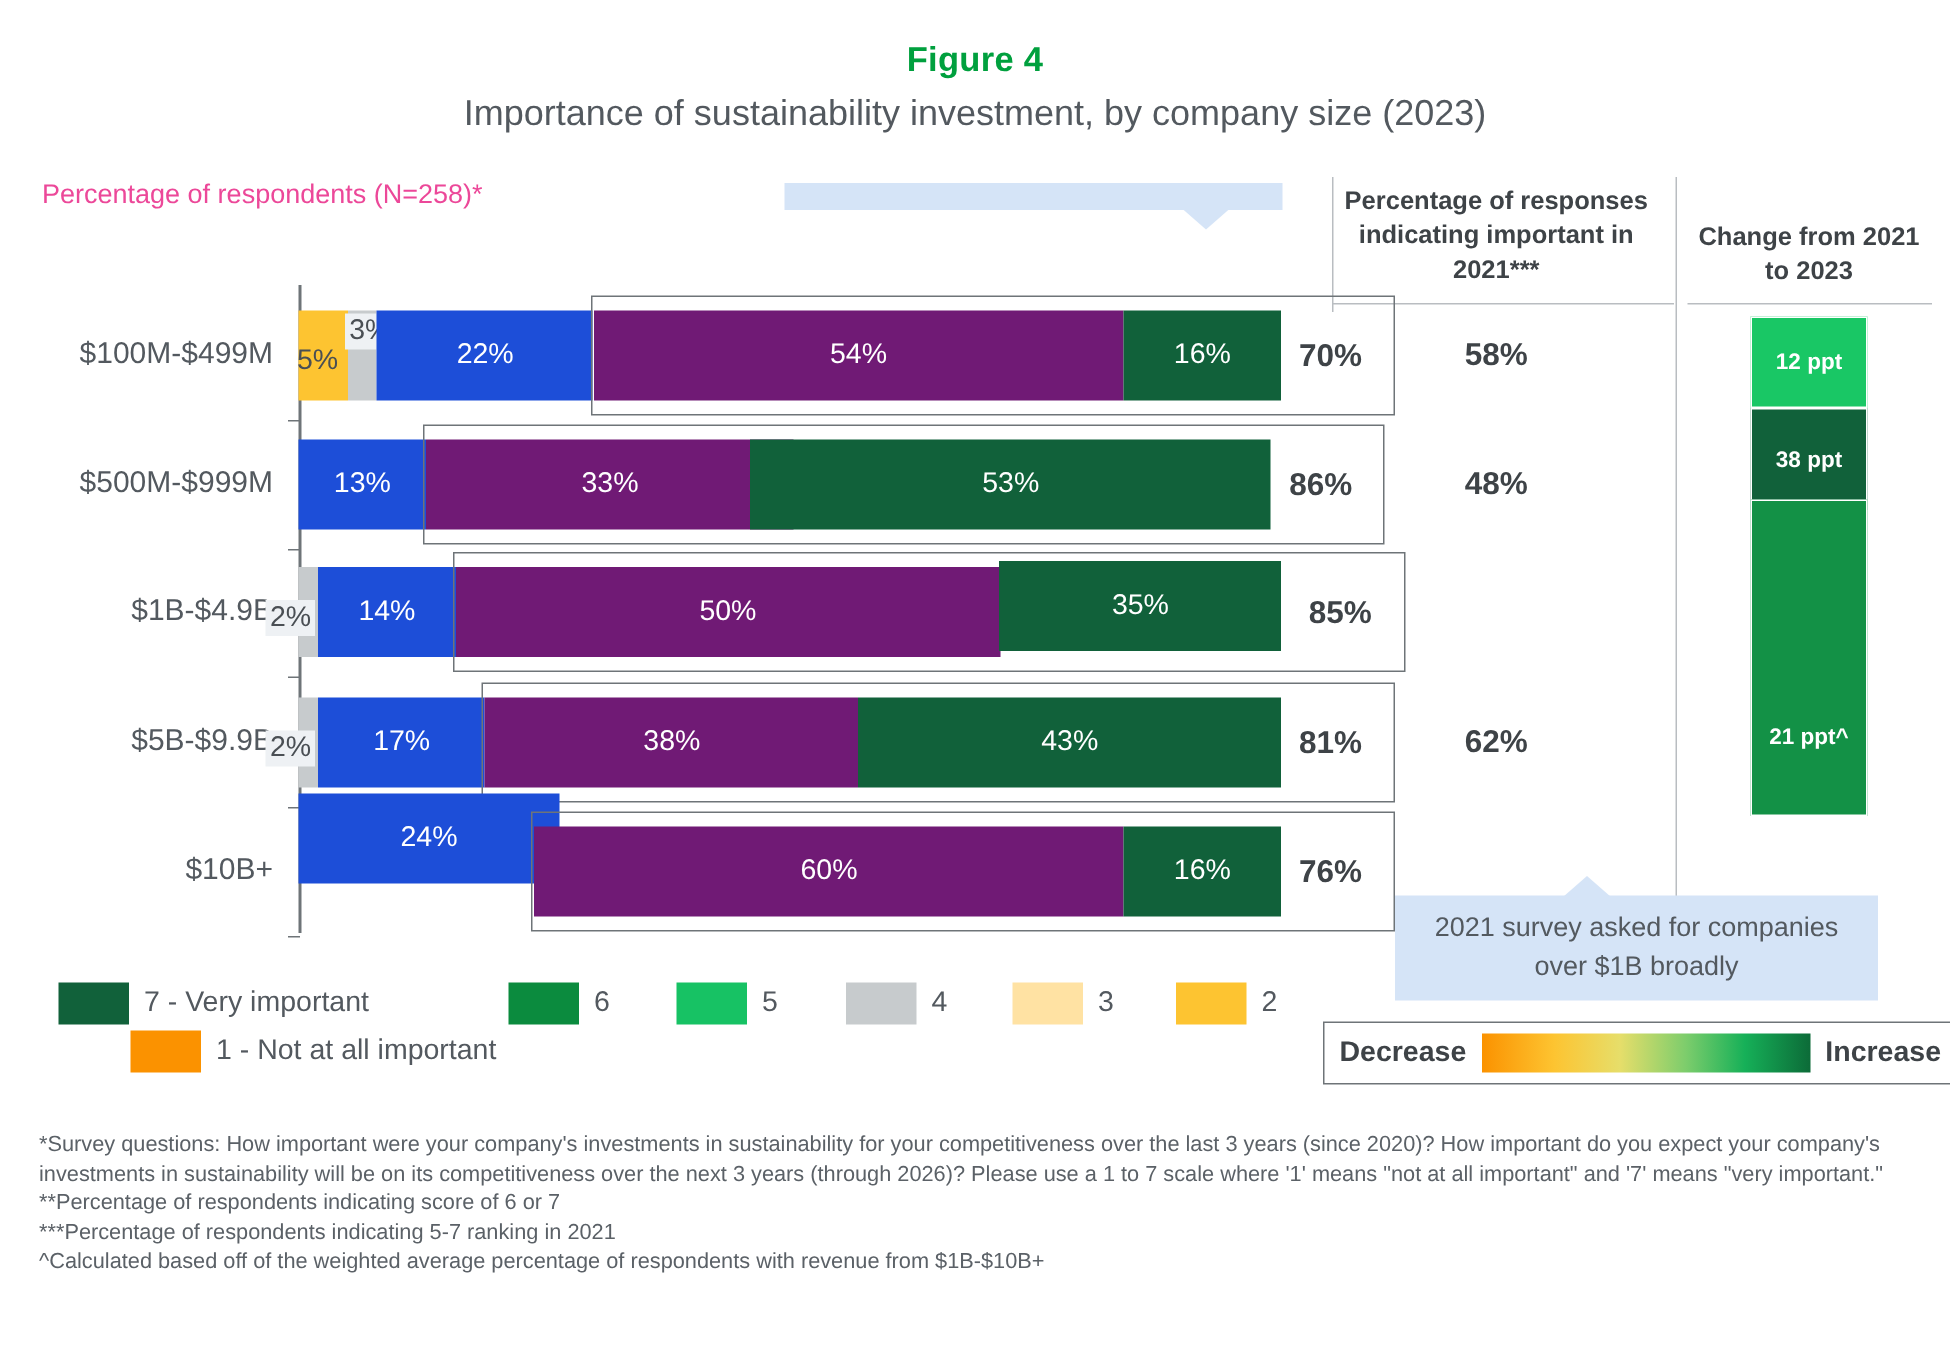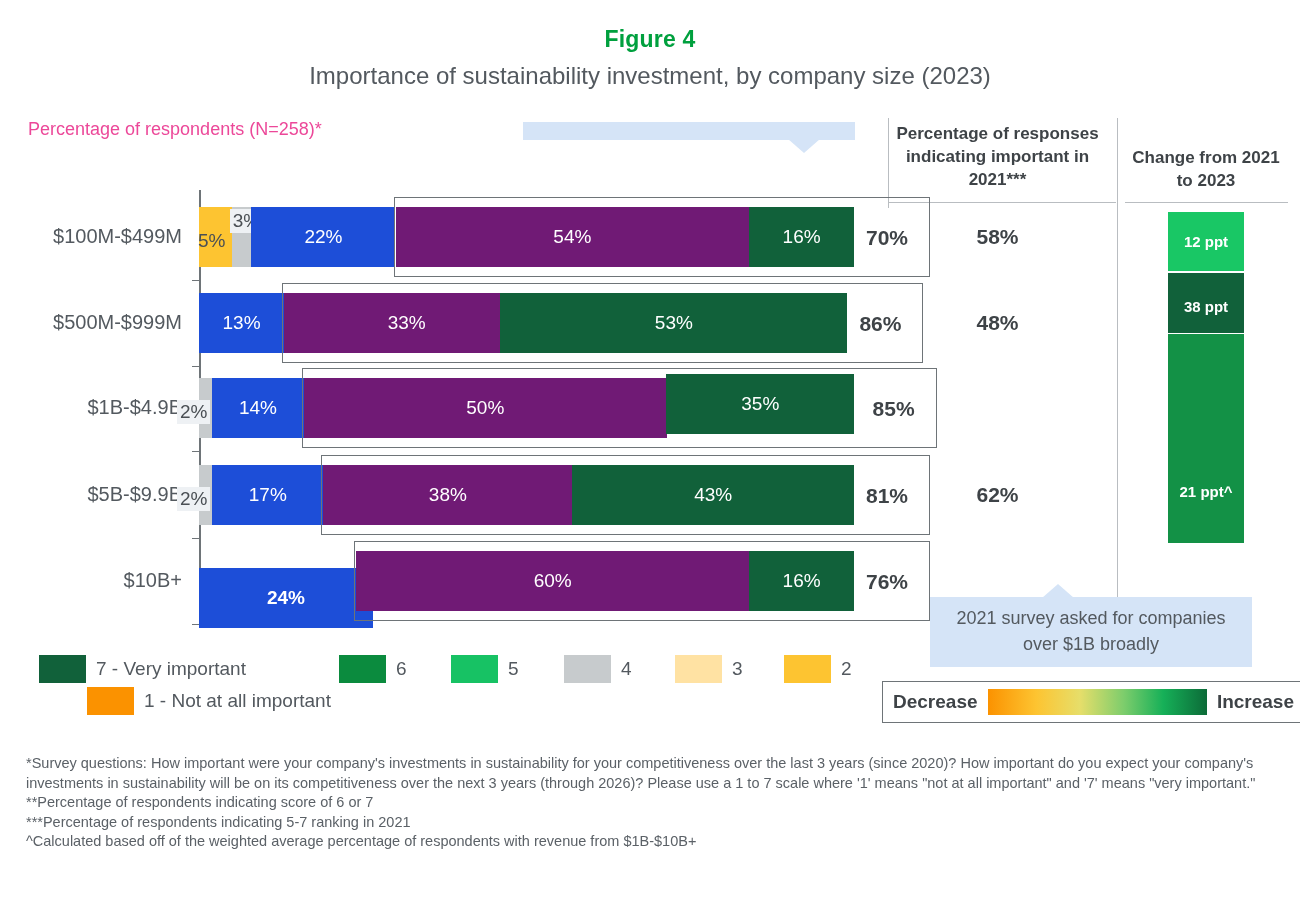--- a/index.html
+++ b/index.html
@@ -247,21 +247,21 @@
 <div class="seg s4" style="left: 199px; top: 465px; width: 13.1px;"></div>
 <div class="seg-lab-out" style="left: 177px; top: 487px;">2%</div>
 <div class="seg s5" style="left: 212.1px; top: 465px; width: 111.35px;">17%</div>
 <div class="seg s6" style="left: 323.45px; top: 465px; width: 248.9px;">38%</div>
 <div class="seg s7" style="left: 572.35px; top: 465px; width: 281.65px;">43%</div>
 <div class="total" style="left: 866px; top: 484px;">81%</div>
 <div class="hl-box" style="left: 321.45px; top: 455px; width: 608.55px; height: 80px;"></div>
 <div class="val2021" style="top: 483px;">62%</div>
 <div class="cat-label" style="top: 569px; right: 1118px;">$10B+</div>
 <div class="tick" style="top: 624px;"></div>
-<div class="seg s5" style="left: 199px; top: 568px; width: 174px; font-weight: bold;">24%</div>
+<div class="seg s5" style="left: 199px; top: 529px; width: 174px;">24%</div>
 <div class="seg s6" style="left: 356.2px; top: 551px; width: 393px;">60%</div>
 <div class="seg s7" style="left: 749.2px; top: 551px; width: 104.8px;">16%</div>
 <div class="total" style="left: 866px; top: 570px;">76%</div>
 <div class="hl-box" style="left: 354.2px; top: 541px; width: 575.8px; height: 80px;"></div>
 <div class="chgbar" style="top: 211px; height: 61px; background: rgb(25, 199, 101);">
     <span>12 ppt</span>
   </div>
 <div class="chgbar" style="top: 272px; height: 68px; background: rgb(17, 97, 58);">
     <span>38 ppt</span>
   </div>

